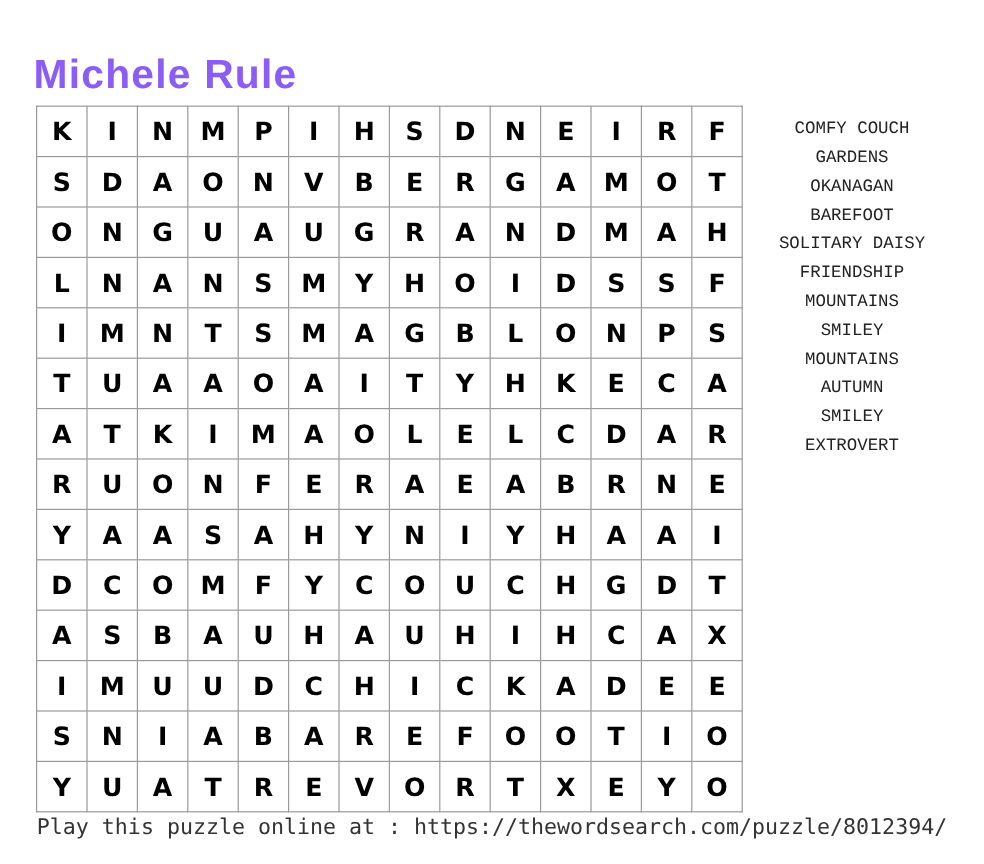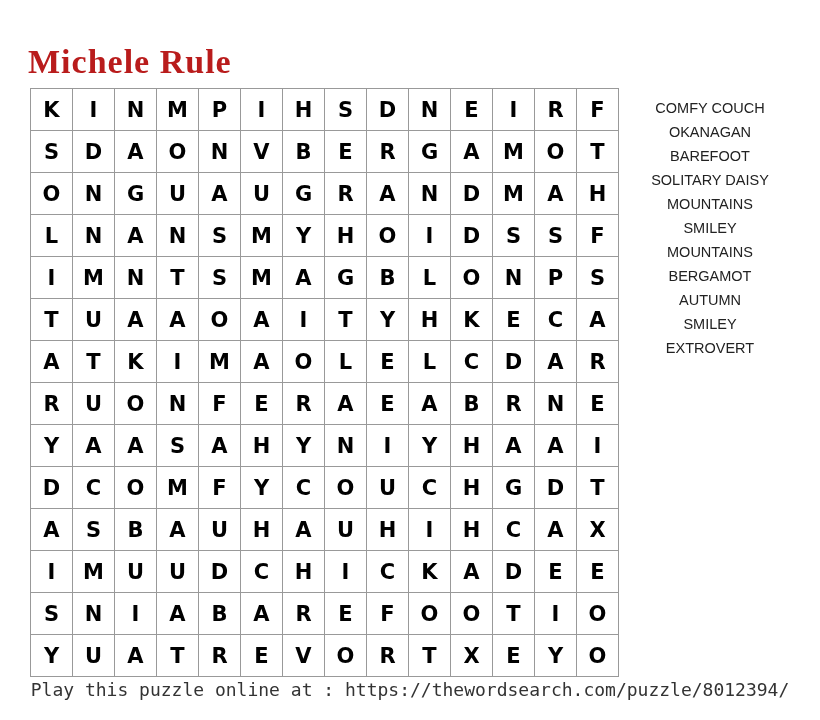--- a/index.html
+++ b/index.html
@@ -12,25 +12,25 @@
     height: 720px;
     font-family: "DejaVu Sans", sans-serif;
     color: #000000;
     position: relative;
     overflow: hidden;
   }
   #page-title {
     position: absolute;
     left: 28px;
     top: 20px;
-    font-family: Liberation Serif, serif;
+    font-family: Liberation Sans, sans-serif;
     font-size: 34px;
     font-weight: bold;
     letter-spacing: 1px;
-    color: #b91c1c;
+    color: #8b5cf6;
     text-align: right;
   }
   #grid-wrap {
     position: absolute;
     left: 30px;
     top: 88px;
   }
   table.grid {
     border-collapse: collapse;
     table-layout: fixed;
@@ -48,21 +48,21 @@
     padding: 0;
   }
   #words-wrap {
     position: absolute;
     left: 612px;
     top: 96px;
     width: 196px;
     text-align: center;
   }
   .word {
-    font-family: Liberation Sans, sans-serif;
+    font-family: Liberation Mono, monospace;
     font-size: 14.5px;
     line-height: 24px;
     color: #222222;
     white-space: nowrap;
   }
   #footer {
     position: absolute;
     left: 0;
     right: 0;
     top: 679px;
@@ -303,25 +303,26 @@
           <td>E</td>
           <td>Y</td>
           <td>O</td>
         </tr>
       </tbody>
   </table>
 </div>
 
 <div id="words-wrap">
     <div class="word">COMFY COUCH</div>
+    <div class="word">GARDENS</div>
     <div class="word">OKANAGAN</div>
     <div class="word">BAREFOOT</div>
     <div class="word">SOLITARY DAISY</div>
+    <div class="word">FRIENDSHIP</div>
     <div class="word">MOUNTAINS</div>
     <div class="word">SMILEY</div>
     <div class="word">MOUNTAINS</div>
-    <div class="word">BERGAMOT</div>
     <div class="word">AUTUMN</div>
     <div class="word">SMILEY</div>
     <div class="word">EXTROVERT</div>
   </div>
 
 <div id="footer">Play this puzzle online at : https://thewordsearch.com/puzzle/8012394/</div>
 
 </body></html>

